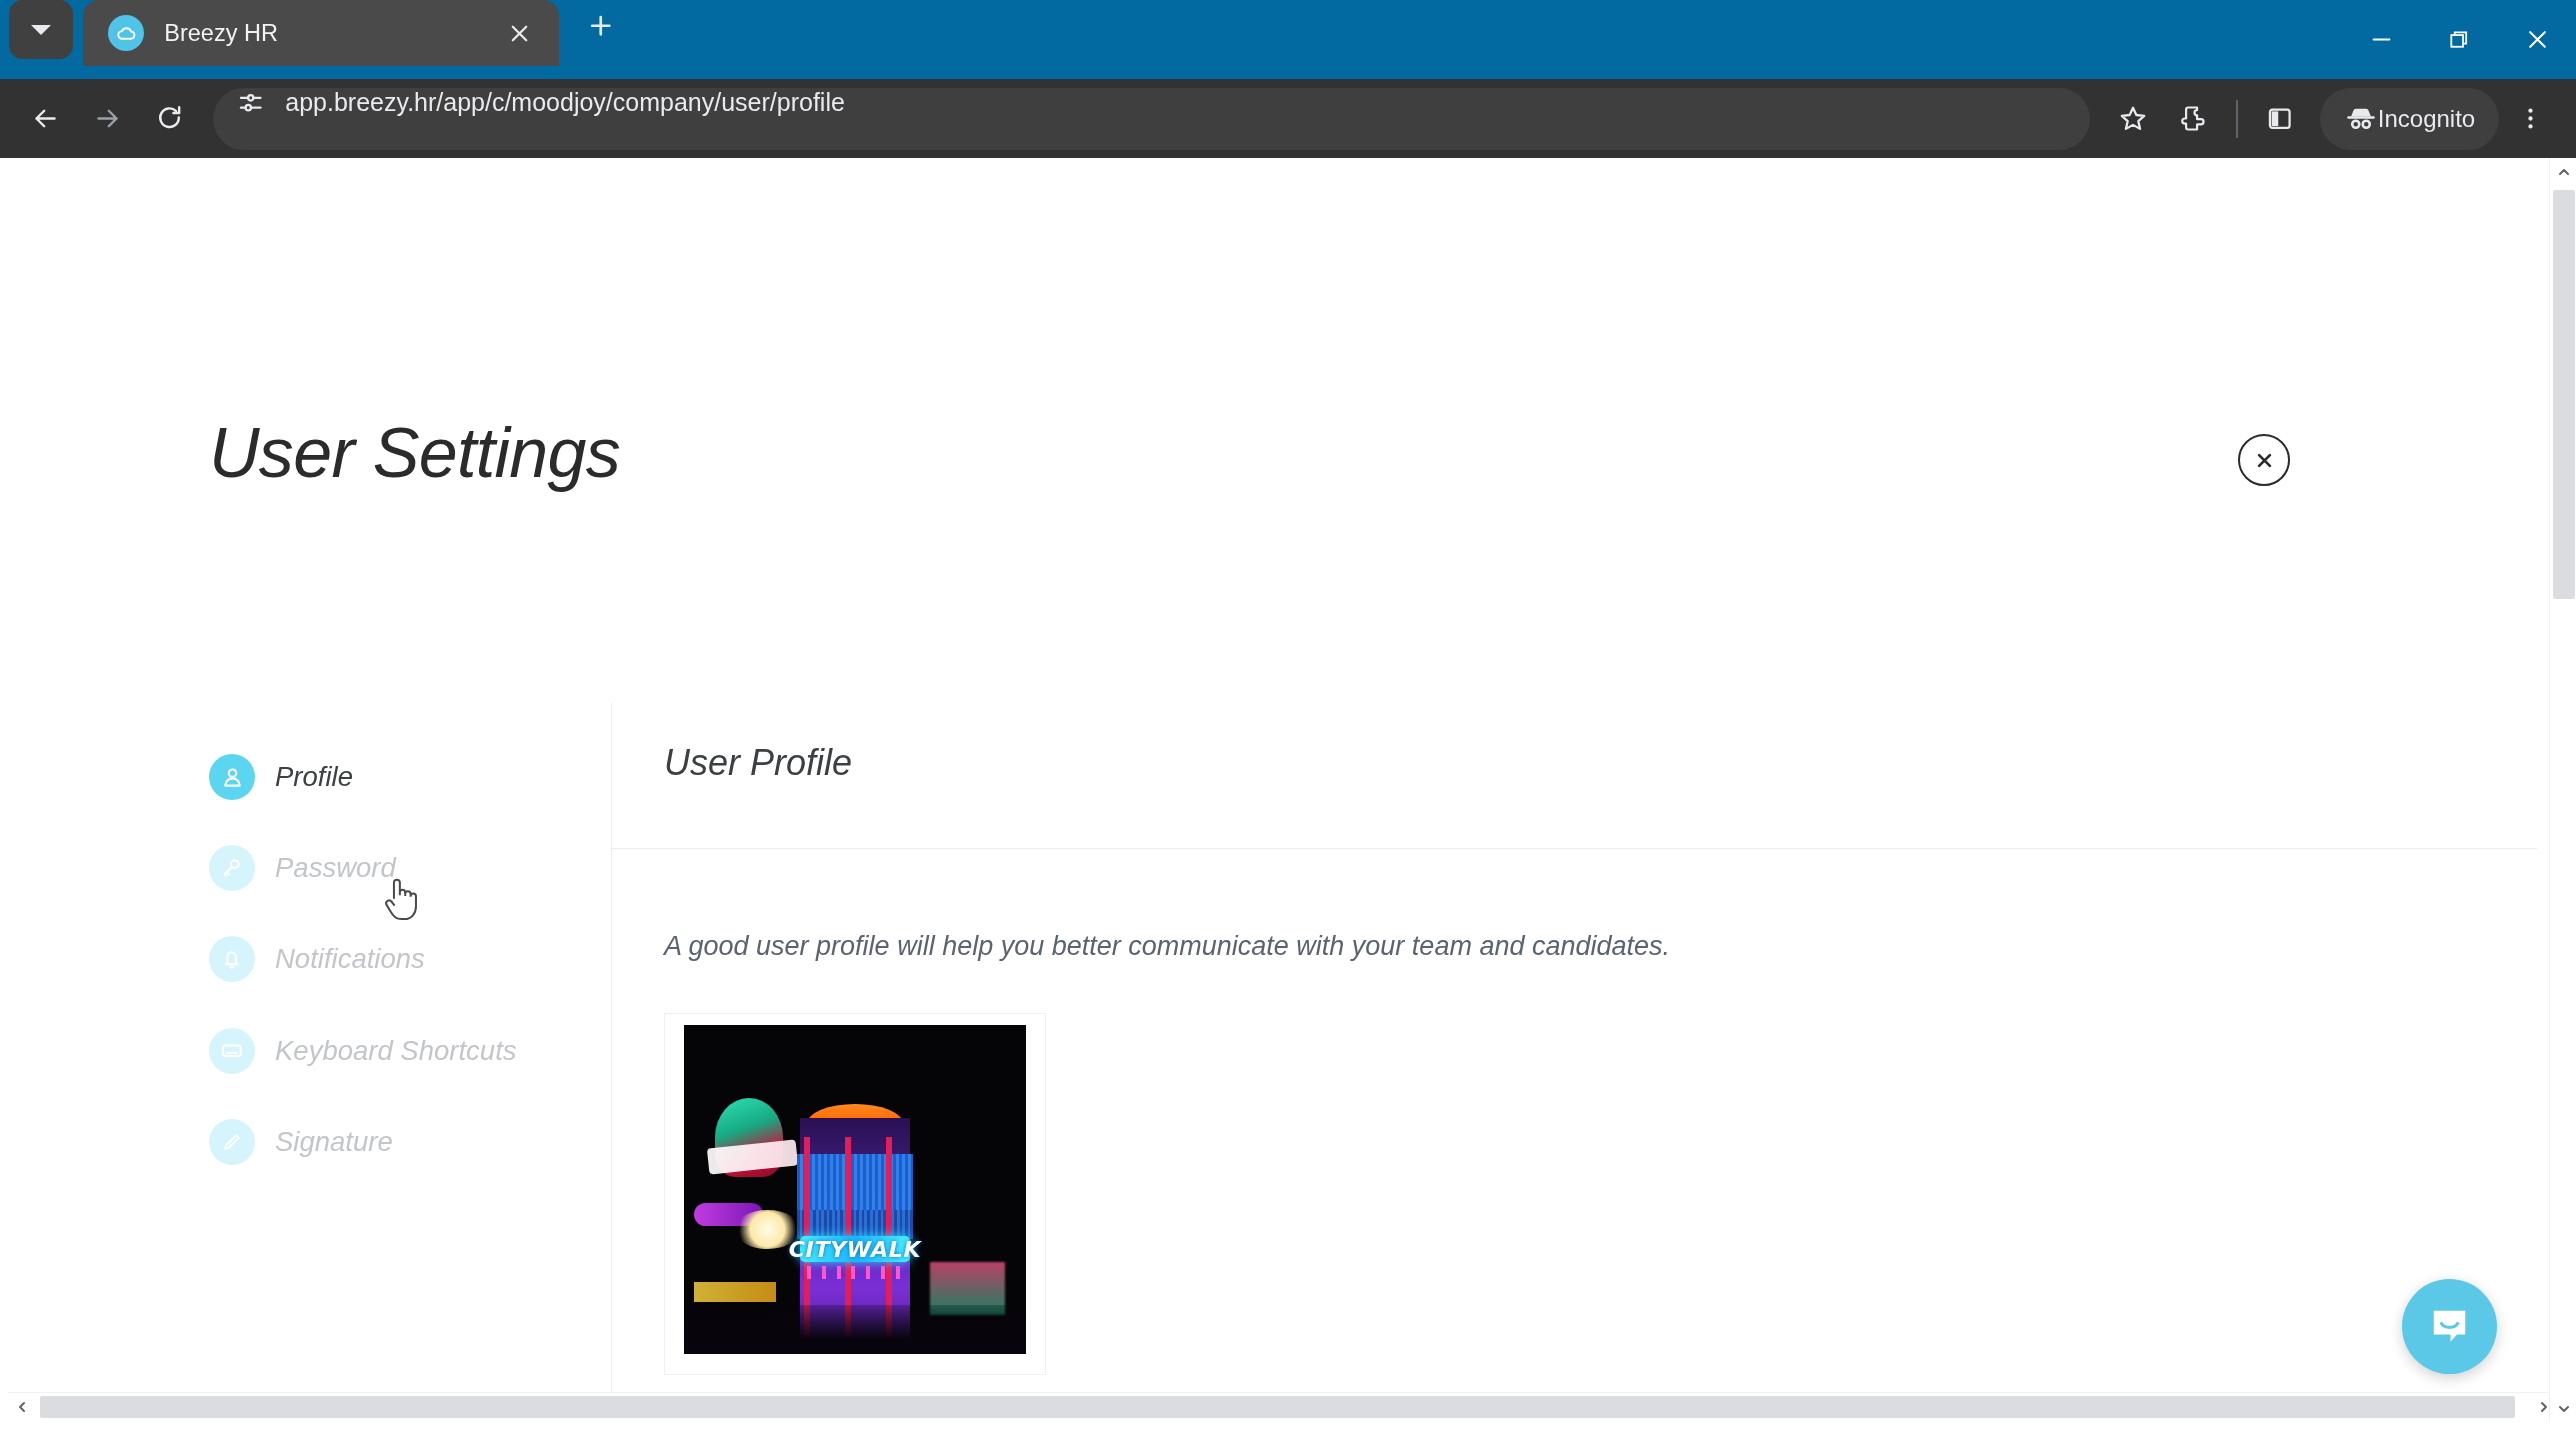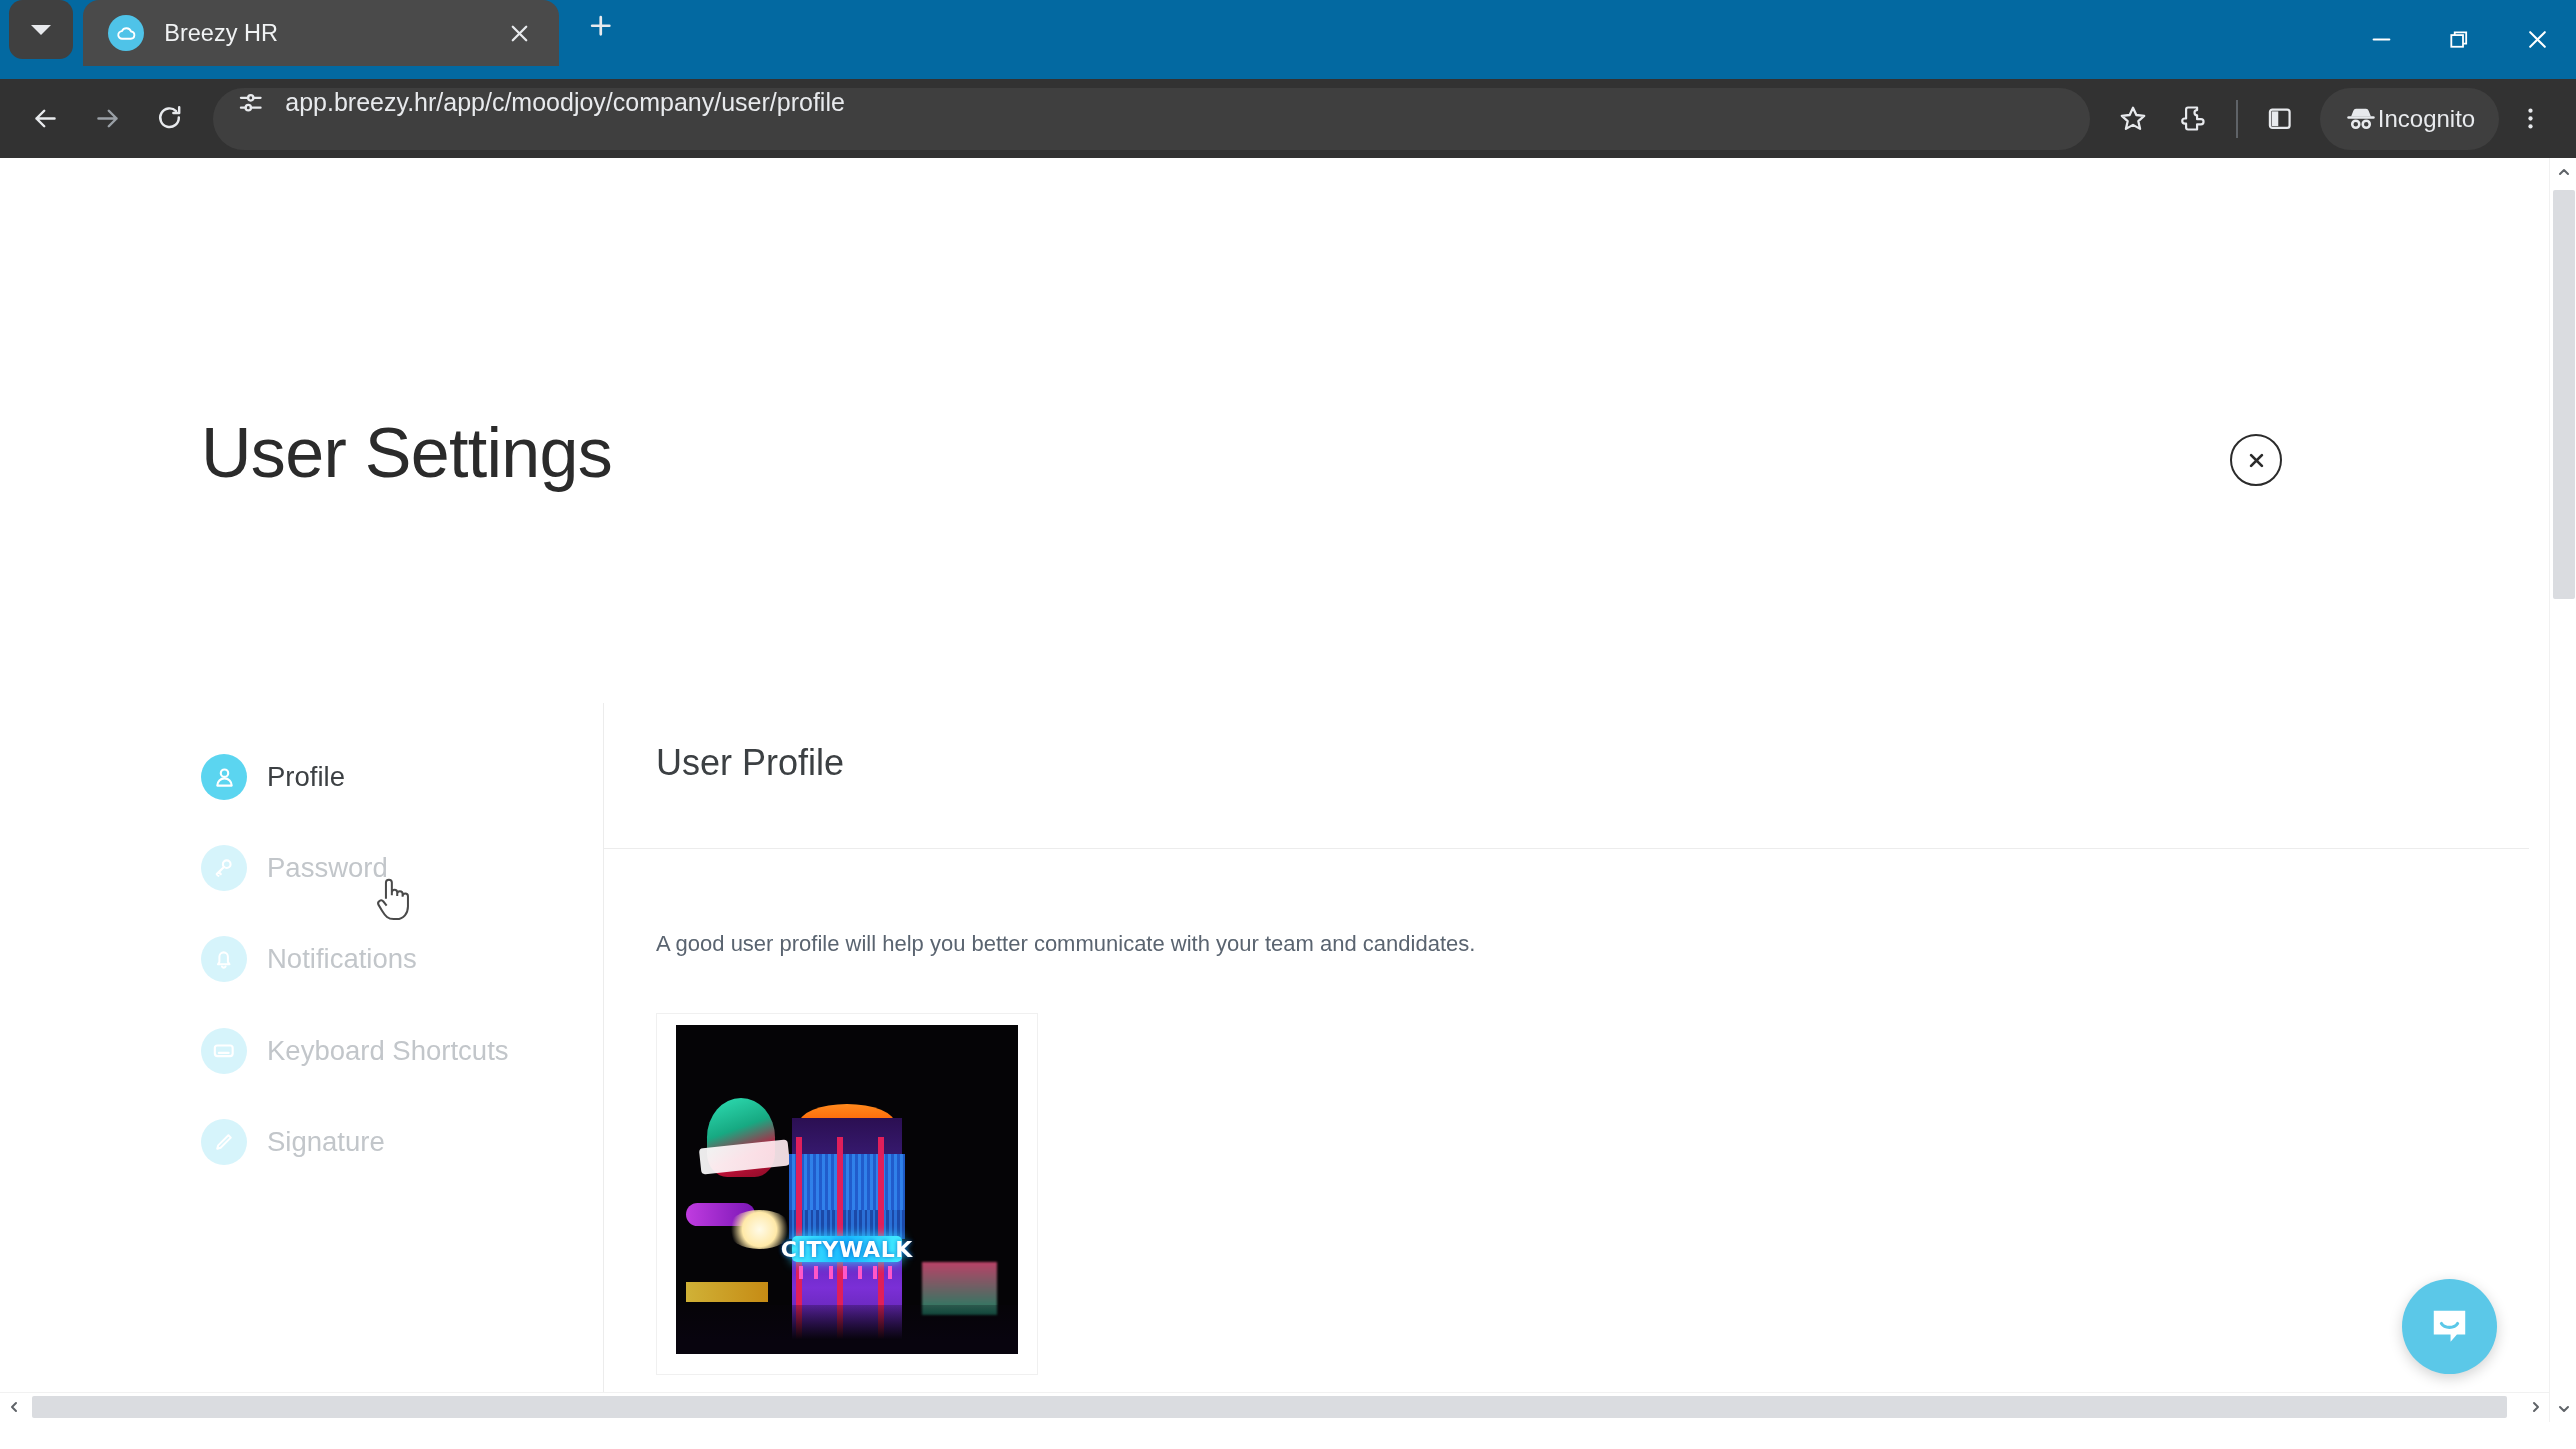--- a/index.html
+++ b/index.html
@@ -73,22 +73,23 @@
     align-items:center; padding:0 24px; margin-left:9.4px;
   }
   .incognito-label { color:#e8eaed; font-size:24px; margin-left:0; white-space:nowrap; }
 
   
   .viewport {
     position:absolute; top:158px; left:0; width:2576px; height:1291px;
     background:#ffffff; overflow:hidden;
   }
   .page {
-    position:absolute; top:0; left:0; width:2549px; height:1261px;
+    position:absolute; top:0; left:8px; width:2549px; height:1261px;
     background:#ffffff;
+    font-style:italic;
   }
 
   .page-title {
     position:absolute; left:201px; top:255px;
     font-size:70px; font-weight:400; color:#2b2b2b; letter-spacing:-0.7px;
     white-space:nowrap;
   }
   .close-circle {
     position:absolute; right:267px; top:276px;
     width:52px;height:52px;border-radius:50%;
@@ -120,21 +121,21 @@
   .content { position:absolute; left:604px; top:0; width:1945px; }
   .content-title {
     position:absolute; left:52px; top:39px;
     font-size:36px; color:#3c4043; font-weight:400; white-space:nowrap;
   }
   .content-rule {
     position:absolute; left:0; top:145px; width:1925px; height:1.3px; background:#ececec;
   }
   .content-desc {
     position:absolute; left:52px; top:228px;
-    font-size:22px; color:#5a6470; white-space:nowrap;
+    font-size:27px; color:#5a6470; white-space:nowrap;
   }
   .photo-card {
     position:absolute; left:52px; top:310px;
     width:382px; height:362px; background:#ffffff;
     border:1.3px solid #f0f0f0;
     display:flex; align-items:flex-start; justify-content:center;
     padding-top:11.4px;
   }
   .photo {
     width:342px;height:329px; position:relative; overflow:hidden;

